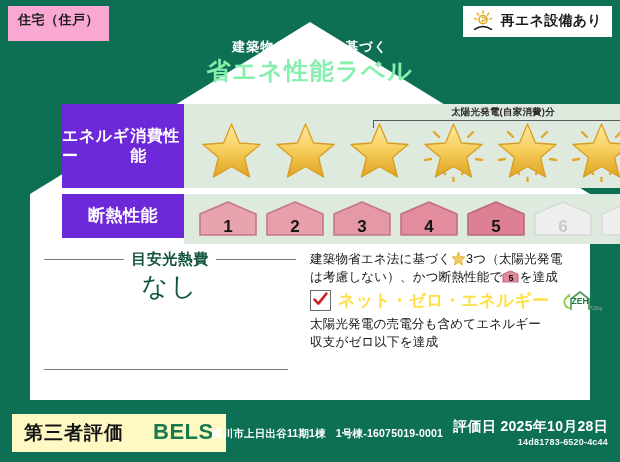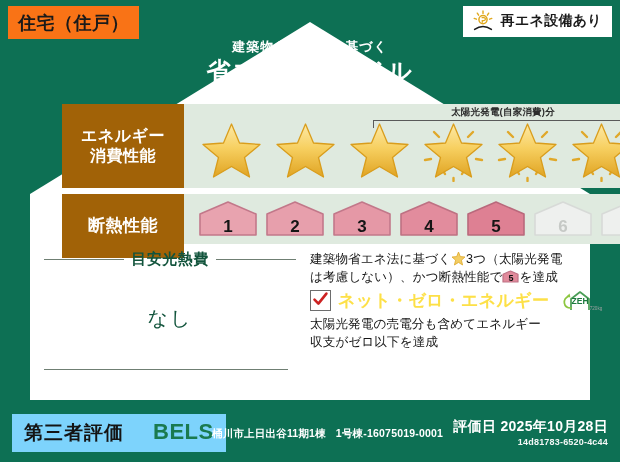--- a/index.html
+++ b/index.html
@@ -7,23 +7,23 @@
     width:620px;height:462px;overflow:hidden;
     background:#0b7053;
     font-family:"Liberation Sans","DejaVu Sans",sans-serif;
     -webkit-font-smoothing:antialiased;
   }
   .label-root{position:relative;width:620px;height:462px;background:#0d7054;}
 
   
   .type-tag{
     position:absolute;left:8px;top:6px;
-    background:#f97316;color:#1a1a1a;
-    font-size:18px;font-weight:700;
-    padding:5px 10px 4px 10px;
+    background:#f9a8d4;color:#1a1a1a;
+    font-size:13px;font-weight:700;
+    padding:5px 10px 12px 10px;
     letter-spacing:.5px;
     white-space:nowrap;
   }
   
   .renew-badge{
     position:absolute;right:8px;top:6px;
     background:#ffffff;
     display:flex;align-items:center;gap:6px;
     padding:4px 10px 5px 8px;
     white-space:nowrap;
@@ -39,40 +39,40 @@
   }
 
   .title-wrap{
     position:absolute;left:0;right:0;top:40px;text-align:center;
   }
   .title-sub{
     font-size:13px;font-weight:700;color:#ffffff;letter-spacing:1px;
     line-height:1.1;
   }
   .title-main{
-    font-size:24px;font-weight:700;color:#ffffff;letter-spacing:1.5px;
+    font-size:24px;font-weight:700;color:#86efac;letter-spacing:1.5px;
     line-height:1.25;margin-top:2px;
   }
 
   
   .rows{position:absolute;left:62px;top:104px;width:500px;}
   .perf-row{display:flex;align-items:stretch;margin-bottom:6px;}
   .row-label{
-    width:122px;flex:none;background:#a16207;color:#fff;
-    display:flex;flex-direction:column;align-items:center;justify-content:center;
+    width:122px;flex:none;background:#6d28d9;color:#fff;
+    display:flex;flex-direction:row;align-items:center;justify-content:center;
     font-size:16px;font-weight:700;line-height:1.28;letter-spacing:.5px;
   }
   .row-label.one-line{font-size:17px;}
   .row-body{
     flex:1;background:#dfeadf;position:relative;
     display:flex;align-items:center;
   }
   .row-energy .row-body{height:84px;}
   .row-insul  .row-body{height:50px;}
-  .row-insul  .row-label{height:64px;}
+  .row-insul  .row-label{height:44px;}
 
   
   .solar-note{
     position:absolute;right:6px;top:3px;width:256px;text-align:center;
     font-size:9.5px;color:#2c2c2c;font-weight:700;letter-spacing:.2px;
     line-height:1.1;
   }
   .solar-bracket{
     position:absolute;right:6px;top:16px;width:256px;height:7px;
     border:1.4px solid #5a5a5a;border-bottom:none;
@@ -94,22 +94,22 @@
   .hcell.on span{color:#151515;}
   .hcell.off span{color:#c6c9c6;}
 
   
   .bottom{position:absolute;left:44px;top:248px;width:536px;height:140px;display:flex;}
   .cost-col{width:252px;flex:none;position:relative;padding-top:2px;}
   .cost-head{display:flex;align-items:center;gap:7px;}
   .cost-head .rule{flex:1;height:1.4px;background:#6f7f73;}
   .cost-head .ttl{font-size:15px;font-weight:700;color:#12543c;white-space:nowrap;letter-spacing:.5px;}
   .cost-val{
-    text-align:center;font-size:20px;color:#12543c;font-weight:400;
-    margin-top:36px;letter-spacing:2px;
+    text-align:center;font-size:26px;color:#12543c;font-weight:400;
+    letter-spacing:2px;
   }
   .cost-foot{position:absolute;left:0;right:8px;bottom:18px;height:1.4px;background:#6f7f73;}
 
   .zeh-col{flex:1;padding-left:14px;padding-top:0px;}
   .zeh-item{margin-bottom:2px;}
   .zeh-head{display:flex;align-items:center;gap:7px;}
   .chk{
     width:19px;height:19px;flex:none;border:1.6px solid #6d6d6d;background:#fff;
     position:relative;
   }
@@ -126,21 +126,21 @@
   .ib-h{width:17px;height:13px;position:relative;vertical-align:-2px;}
   .ib-h svg{position:absolute;left:0;top:0;width:17px;height:13px;}
   .ib-h b{
     position:absolute;left:0;right:0;bottom:0px;text-align:center;
     font-size:9px;line-height:1;color:#111;font-weight:700;
   }
 
   
   .footer{position:absolute;left:0;right:0;bottom:0;height:56px;}
   .bels-box{
-    position:absolute;left:12px;top:8px;background:#7dd3fc;
+    position:absolute;left:12px;top:8px;background:#fef9c3;
     padding:5px 12px 6px 12px;display:flex;align-items:baseline;gap:8px;
   }
   .bels-jp{font-size:19px;font-weight:700;color:#141414;letter-spacing:1px;}
   .bels-en{font-size:22px;font-weight:700;color:#1a7a4f;letter-spacing:.5px;margin-left:21px;}
   .addr{
     position:absolute;left:212px;top:21px;color:#ffffff;
     font-size:10.5px;font-weight:700;white-space:nowrap;letter-spacing:.2px;
   }
   .addr .sep{display:inline-block;width:10px;}
   .evalbox{position:absolute;right:12px;top:12px;text-align:right;color:#fff;}

